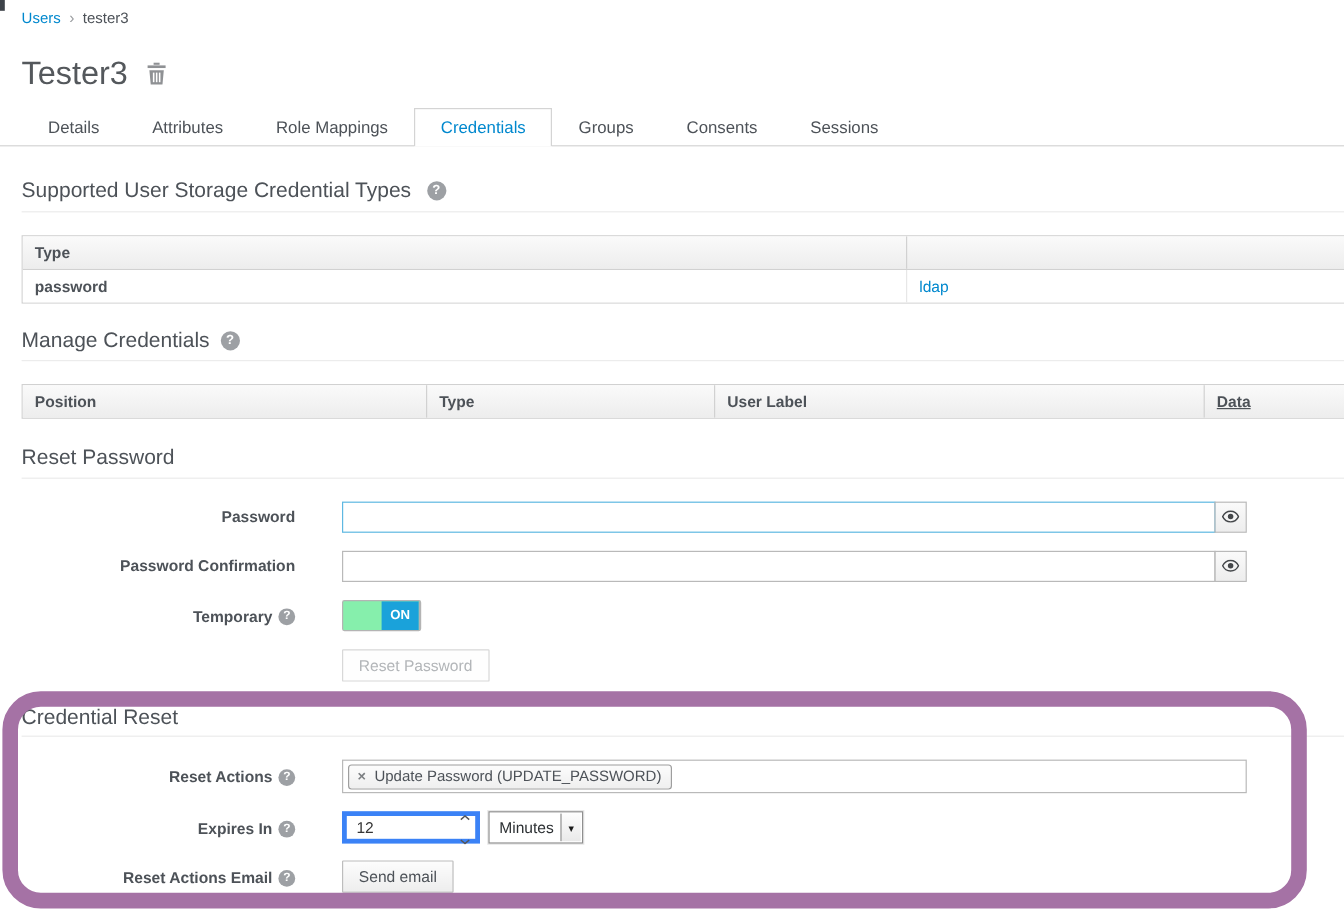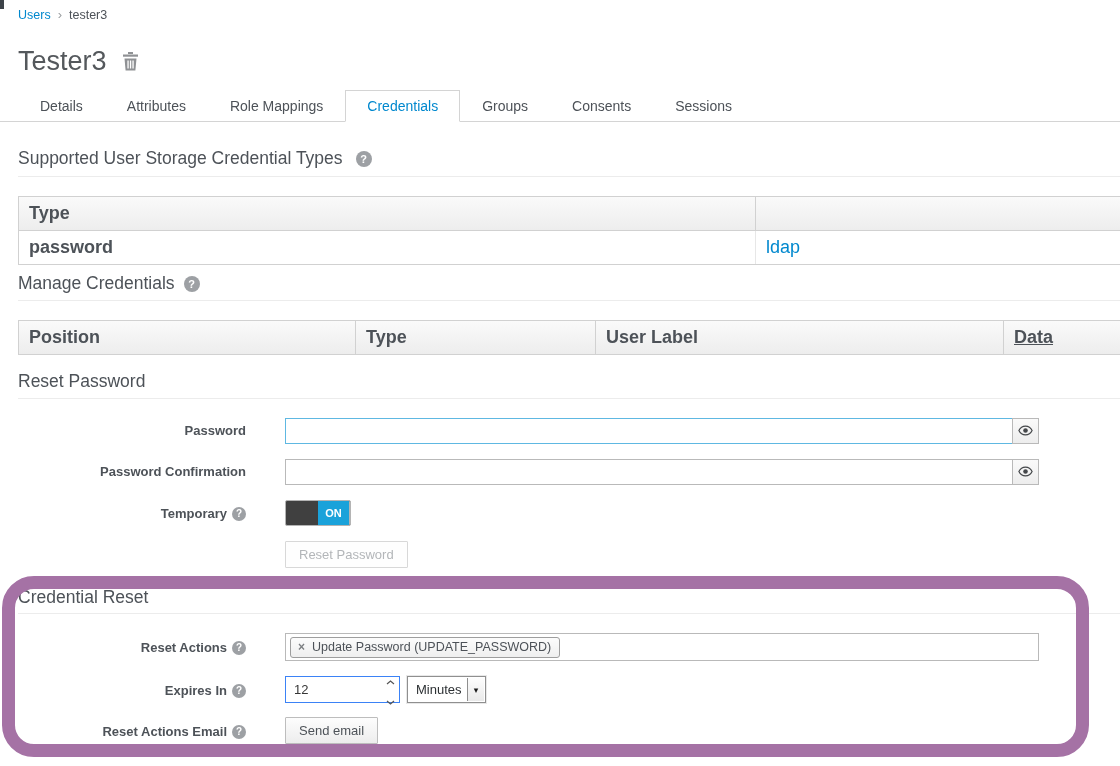--- a/index.html
+++ b/index.html
@@ -26,54 +26,54 @@
   .tab { height:32px; padding:0 21px; display:flex; align-items:center; font-size:14px; color:#4d5258; cursor:pointer; border:1px solid transparent; }
   .tab.active { background:#fff; border:1px solid #d4d4d4; border-bottom:1px solid #fff; color:#0088ce; }
 
   
   .sec-h { position:absolute; left:18px; display:flex; align-items:center; gap:9px; font-size:17.5px; font-weight:400; color:#4d5258; }
   .rule { position:absolute; left:18px; right:0; height:1px; background:#ececec; }
   .help { display:inline-flex; width:16px; height:16px; border-radius:50%; background:#9da0a4; color:#fff; font-size:11px; font-weight:bold; align-items:center; justify-content:center; cursor:pointer; flex:0 0 auto; }
   .help.sm { width:14px; height:14px; font-size:10px; }
 
   
-  .tbl { position:absolute; left:18px; width:1103px; border:1px solid #d1d1d1; font-size:18px; color:#4d5258; background:#fff; }
+  .tbl { position:absolute; left:18px; width:1103px; border:1px solid #d1d1d1; font-size:13px; color:#4d5258; background:#fff; }
   .tbl .hrow { display:flex; background:linear-gradient(#fafafa,#ededed); }
   .tbl .brow { display:flex; background:#fff; border-top:1px solid #d1d1d1; }
   .tbl .cell { padding:6px 10px; display:flex; align-items:center; }
   .tbl .hrow .cell { font-weight:600; }
   .t1-c1 { width:737px; border-right:1px solid #d1d1d1; }
   .t1-c2 { flex:1; }
   .tbl .brow .t1-c1 { border-right:1px solid #e7e7e7; }
   .t2-c1 { width:337px; border-right:1px solid #d1d1d1; }
   .t2-c2 { width:240px; border-right:1px solid #d1d1d1; }
   .t2-c3 { width:408px; border-right:1px solid #d1d1d1; }
   .t2-c4 { flex:1;text-decoration:underline; }
   .bold { font-weight:bold; }
   .tbl-link { color:#0088ce; text-decoration:none; cursor:pointer; }
 
   
   .flabel { position:absolute; left:0; width:246px; display:flex; justify-content:flex-end; align-items:center; gap:5px; font-size:13px; font-weight:600; color:#4d5258; }
   .txt-input { position:absolute; left:285px; width:728px; height:26px; border:1px solid #b9b9b9; background:#fff; padding:0 8px; font-size:13px; color:#363636; font-family:"Liberation Sans", sans-serif; }
   .txt-input.focused { border-color:#5eb8e2; }
   .eye-btn { position:absolute; left:1012px; width:27px; height:26px; border:1px solid #b9b9b9; background:linear-gradient(#fafafa,#ededed); display:flex; align-items:center; justify-content:center; cursor:pointer; padding:0; }
 
-  .toggle { position:absolute; left:285px; top:500px; width:66px; height:26px; border:1px solid #b4b4b4; border-radius:2px; display:flex; overflow:hidden; cursor:pointer; background:#404040;padding-left:32px; }
+  .toggle { position:absolute; left:285px; top:500px; width:66px; height:26px; border:1px solid #b4b4b4; border-radius:2px; display:flex; overflow:hidden; cursor:pointer; background:#86efac;padding-left:32px; }
   .toggle .on { width:40px; background:#1aa2da; color:#fff; font-size:11px; font-weight:bold; display:flex; align-items:center; justify-content:center; }
   .toggle .knob { flex:1; background:linear-gradient(#fbfbfb,#ececec); border-left:1px solid #b4b4b4; }
 
   .btn { position:absolute; height:27px; padding:0 13px; border:1px solid #bdbdbd; background:linear-gradient(#fdfdfd,#ededed); font-size:13px; color:#4d5258; font-family:"Liberation Sans", sans-serif; cursor:pointer; border-radius:1px; }
   .btn.disabled { border-color:#d8d8d8; background:#fefefe; color:#b3b6b9; }
 
   
   .multiselect { position:absolute; left:285px; top:633px; width:754px; height:28px; border:1px solid #b9b9b9; background:#fff; display:flex; align-items:center; padding:0 4px; cursor:text; }
   .chip { display:inline-flex; align-items:center; gap:7px; padding:2px 8px 3px 7px; border:1px solid #9e9e9e; border-radius:3px; background:linear-gradient(#fcfcfc,#efefef); font-size:12.5px; color:#4d5258; }
   .chip .x { color:#7c7f82; font-size:12px; font-weight:bold; cursor:pointer; line-height:1; }
 
-  .spin-wrap { position:absolute; left:285px; top:676px; width:115px; height:27px; border:1px solid #3b82f6; background:#fff; }
+  .spin-wrap { position:absolute; left:285px; top:676px; width:115px; height:27px; border:4px solid #3b82f6; background:#fff; }
   .spin-wrap input { border:none; outline:none; width:88px; height:100%; padding:0 0 0 8px; font-size:13px; color:#363636; font-family:"Liberation Sans", sans-serif; background:transparent; }
   .spinner { position:absolute; right:4px; top:0; height:100%; display:flex; flex-direction:column; justify-content:center; gap:2px; cursor:pointer; }
 
   .fake-select { position:absolute; left:407px; top:676px; width:79px; height:27px; border:1px solid #8f8f8f; background:#fff; font-size:13px; color:#2d3134; display:flex; align-items:center; padding-left:8px; cursor:pointer; box-shadow:0 0 0 1px #e8e8e8; }
   .fake-select .arrow-box { position:absolute; right:1px; top:1px; bottom:1px; width:17px; border-left:1px solid #8f8f8f; background:linear-gradient(#fdfdfd,#e9e9e9); display:flex; align-items:center; justify-content:center; font-size:9px; color:#1a1a1a; }
 
   
   .annotation { position:absolute; left:2px; top:576px; width:1087px; height:181px; border:13px solid #a572a5; border-radius:32px; z-index:20; pointer-events:none; background:transparent; }
 </style>
 </head>

